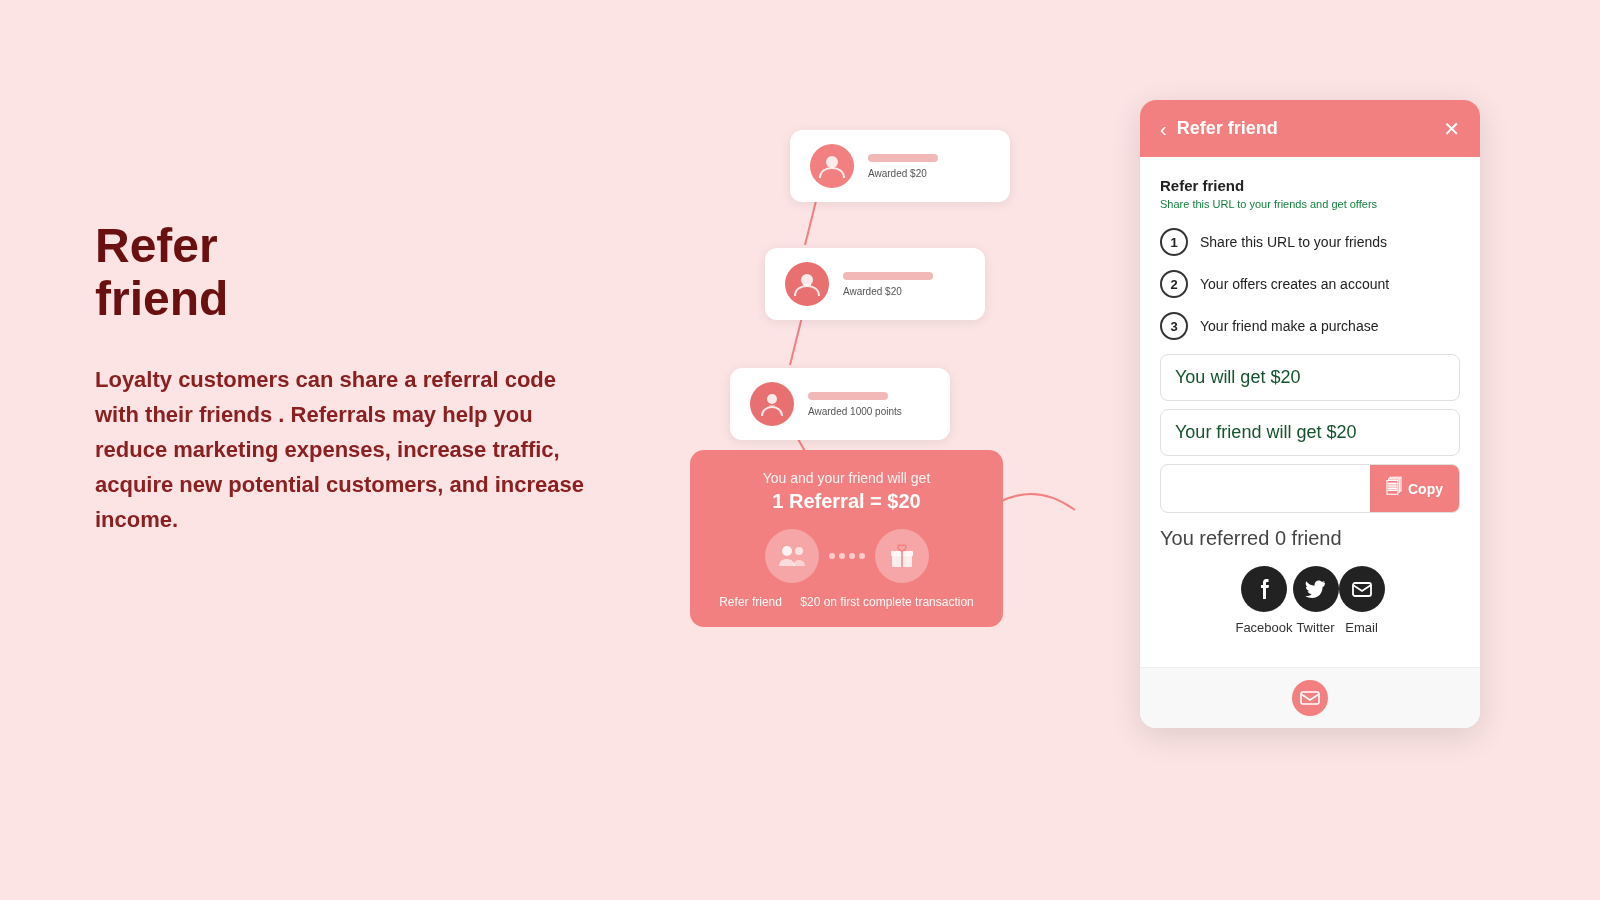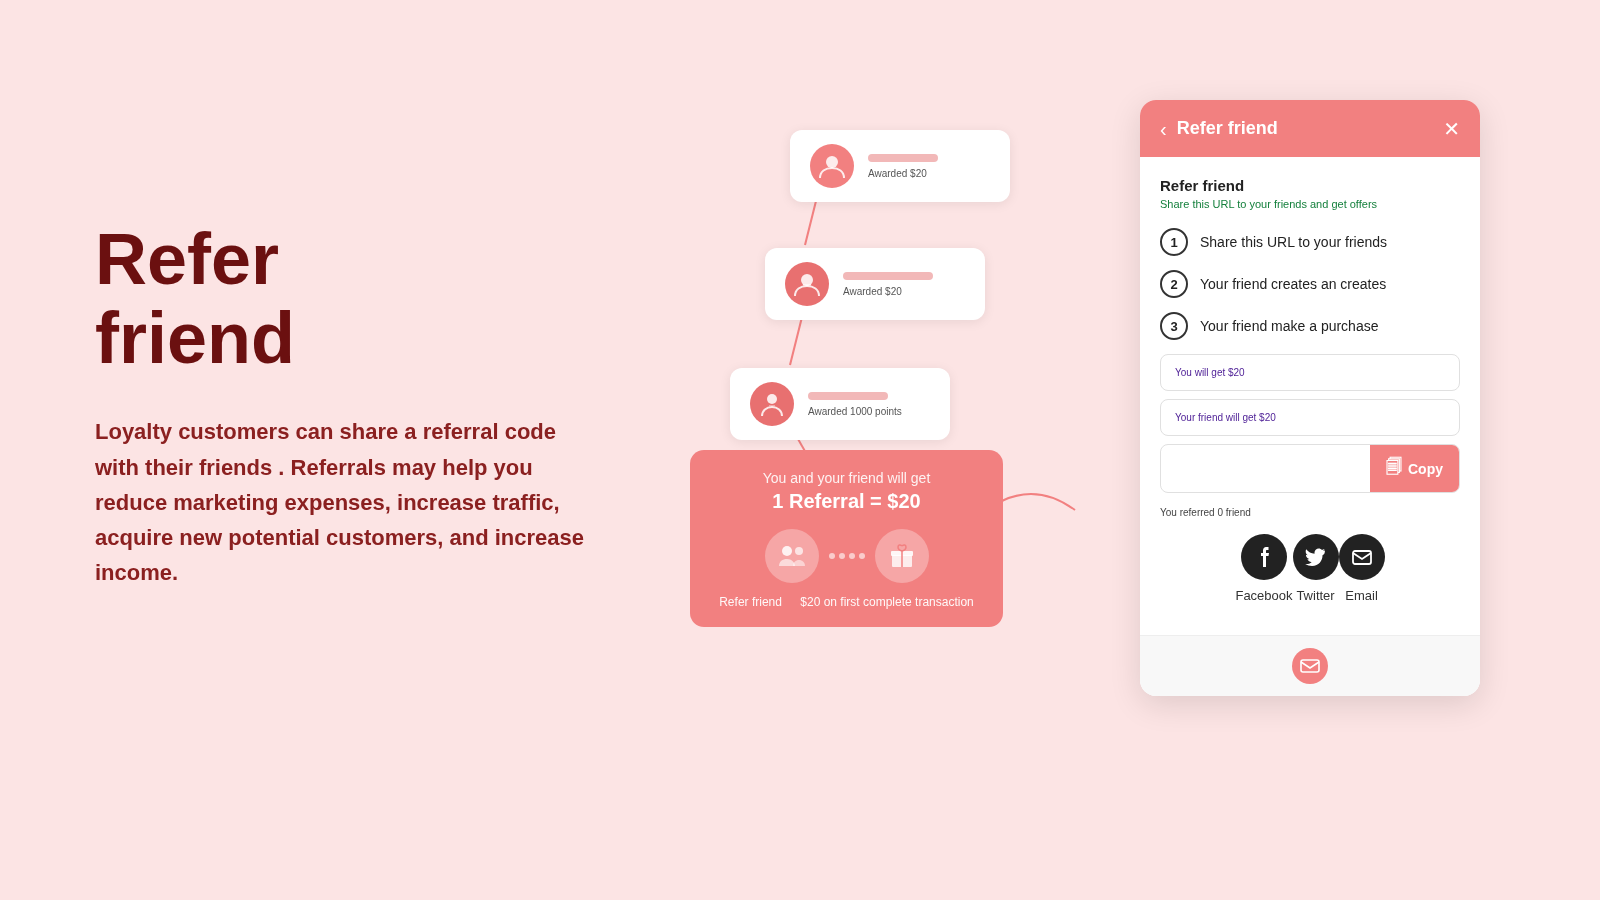--- a/index.html
+++ b/index.html
@@ -13,21 +13,21 @@
     }
 
     
     .left-section {
       position: absolute;
       left: 95px;
       top: 220px;
       width: 500px;
     }
     .main-title {
-      font-size: 72px;
+      font-size: 48px;
       font-weight: 900;
       color: #6b1010;
       line-height: 1.1;
       margin-bottom: 36px;
     }
     .main-description {
       font-size: 22px;
       color: #8b2020;
       line-height: 1.6;
       font-weight: 700;
@@ -237,22 +237,22 @@
       font-size: 14px;
       color: #222;
       font-weight: 500;
     }
 
     .reward-box {
       border: 1px solid #e0e0e0;
       border-radius: 8px;
       padding: 12px 14px;
       margin-bottom: 8px;
-      font-size: 10px;
-      color: #4c1d95;
+      font-size: 18px;
+      color: #14532d;
     }
 
     .copy-row {
       display: flex;
       align-items: center;
       gap: 0;
       border: 1px solid #e0e0e0;
       border-radius: 8px;
       overflow: hidden;
       margin-bottom: 14px;
@@ -277,21 +277,21 @@
       display: flex;
       align-items: center;
       gap: 6px;
       white-space: nowrap;
     }
     .copy-btn-icon {
       font-size: 16px;
     }
 
     .referred-text {
-      font-size: 10px;
+      font-size: 20px;
       color: #444;
       margin-bottom: 16px;
       font-weight: 500;
     }
 
     .social-row {
       display: flex;
       justify-content: center;
       margin-bottom: 16px;
     }
@@ -452,21 +452,21 @@
   <div class="panel-body">
     <div class="panel-subtitle-title">Refer friend</div>
     <div class="panel-subtitle-desc">Share this URL to your friends and get offers</div>
 
     <div class="step-row">
       <div class="step-number">1</div>
       <div class="step-text">Share this URL to your friends</div>
     </div>
     <div class="step-row">
       <div class="step-number">2</div>
-      <div class="step-text">Your friend creates an creates</div>
+      <div class="step-text">Your offers creates an account</div>
     </div>
     <div class="step-row">
       <div class="step-number">3</div>
       <div class="step-text">Your friend make a purchase</div>
     </div>
 
     <div class="reward-box">You will get $20</div>
     <div class="reward-box">Your friend will get $20</div>
 
     <div class="copy-row">

